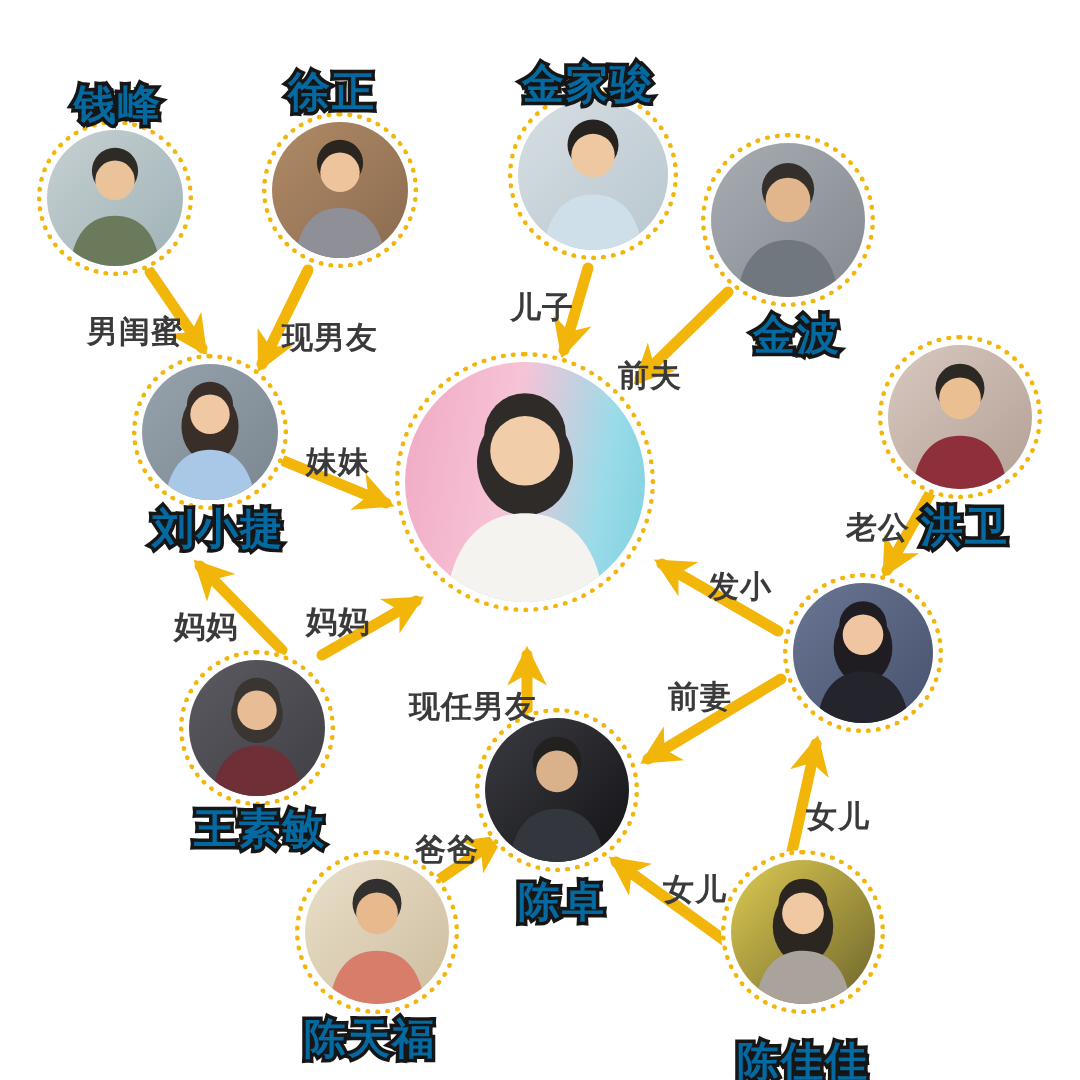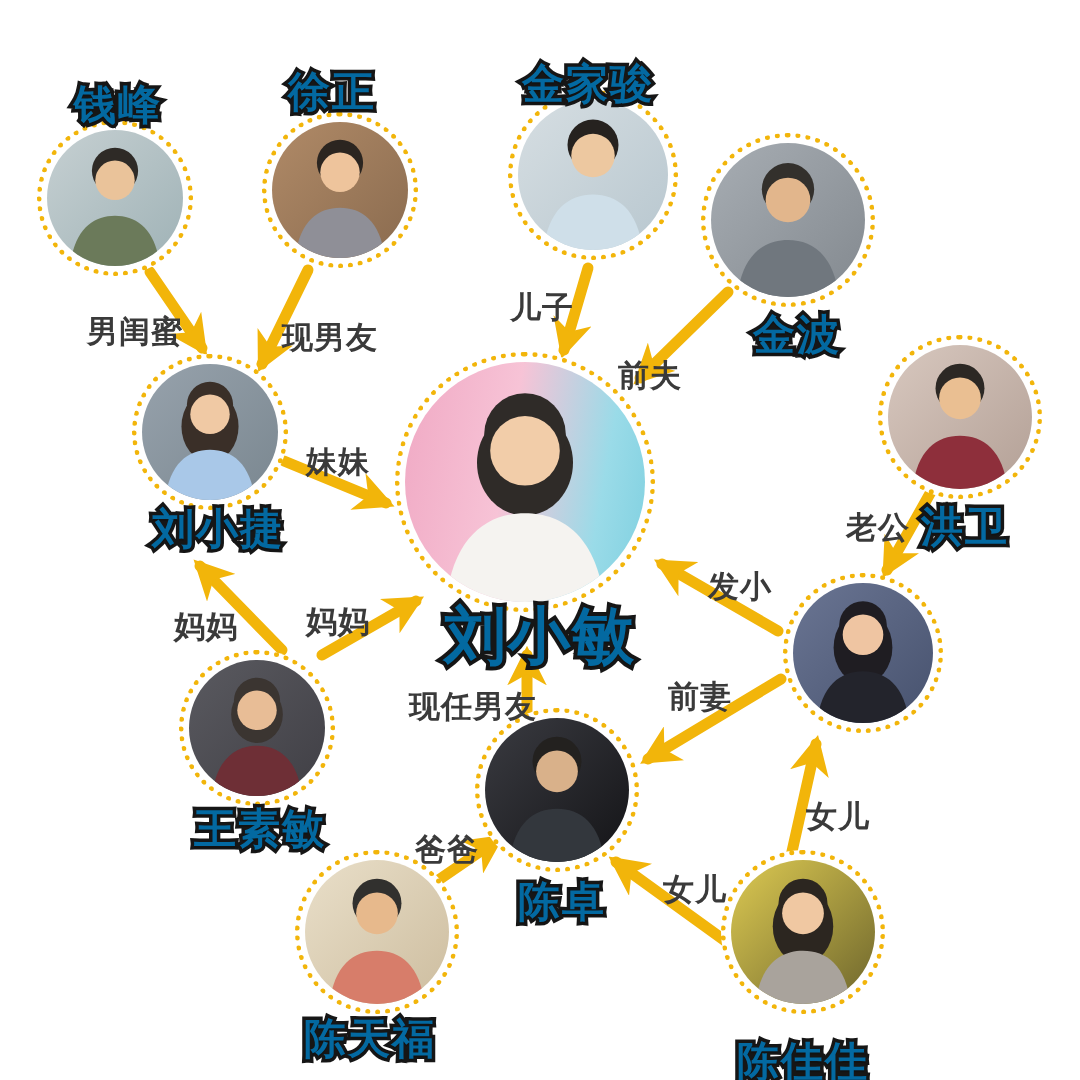--- a/index.html
+++ b/index.html
@@ -247,21 +247,20 @@
       </div>
     </div>
   </div>
 
   <span class="char-name n0">钱峰</span>
   <span class="char-name n1">徐正</span>
   <span class="char-name n2">金家骏</span>
   <span class="char-name n3">金波</span>
   <span class="char-name n4">洪卫</span>
   <span class="char-name n5">刘小捷</span>
-  <span class="char-name main n6">刘小敏</span>
   <span class="char-name n8">王素敏</span>
   <span class="char-name n9">陈卓</span>
   <span class="char-name n10">陈天福</span>
   <span class="char-name n11">陈佳佳</span>
 
   <span class="rel-label l0">男闺蜜</span>
   <span class="rel-label l1">现男友</span>
   <span class="rel-label l2">儿子</span>
   <span class="rel-label l3">前夫</span>
   <span class="rel-label l4">老公</span>

